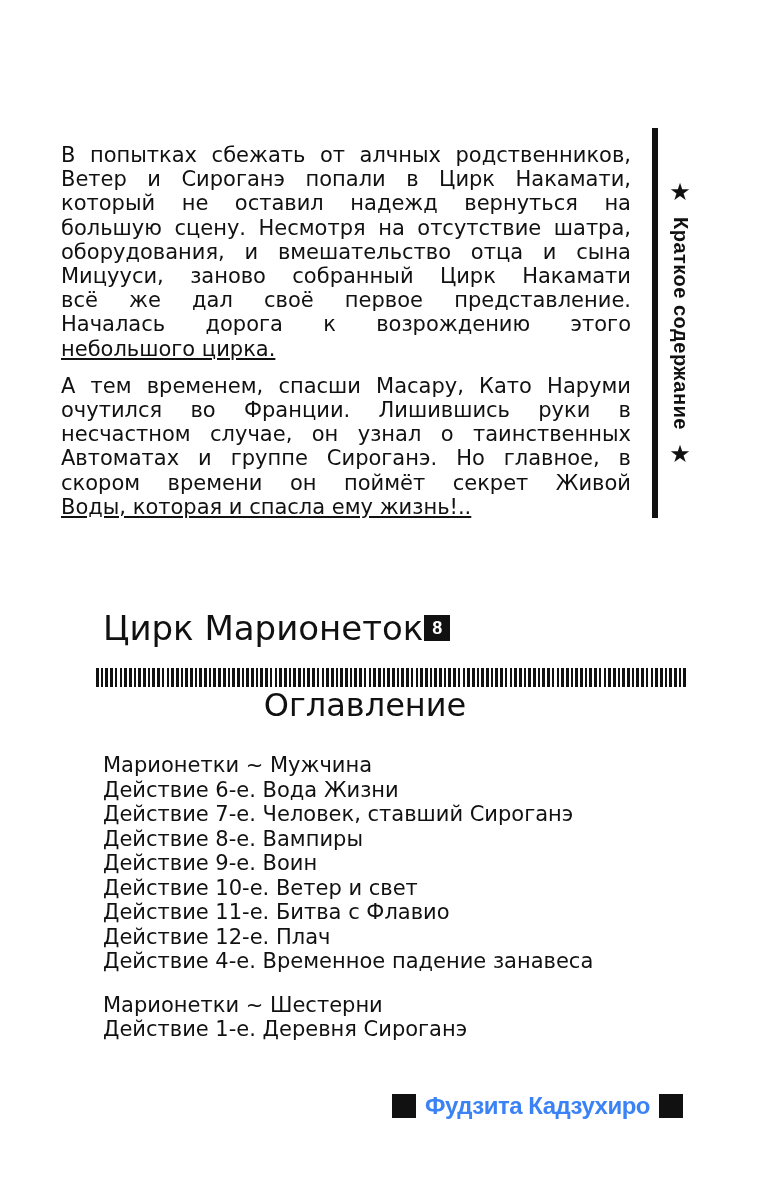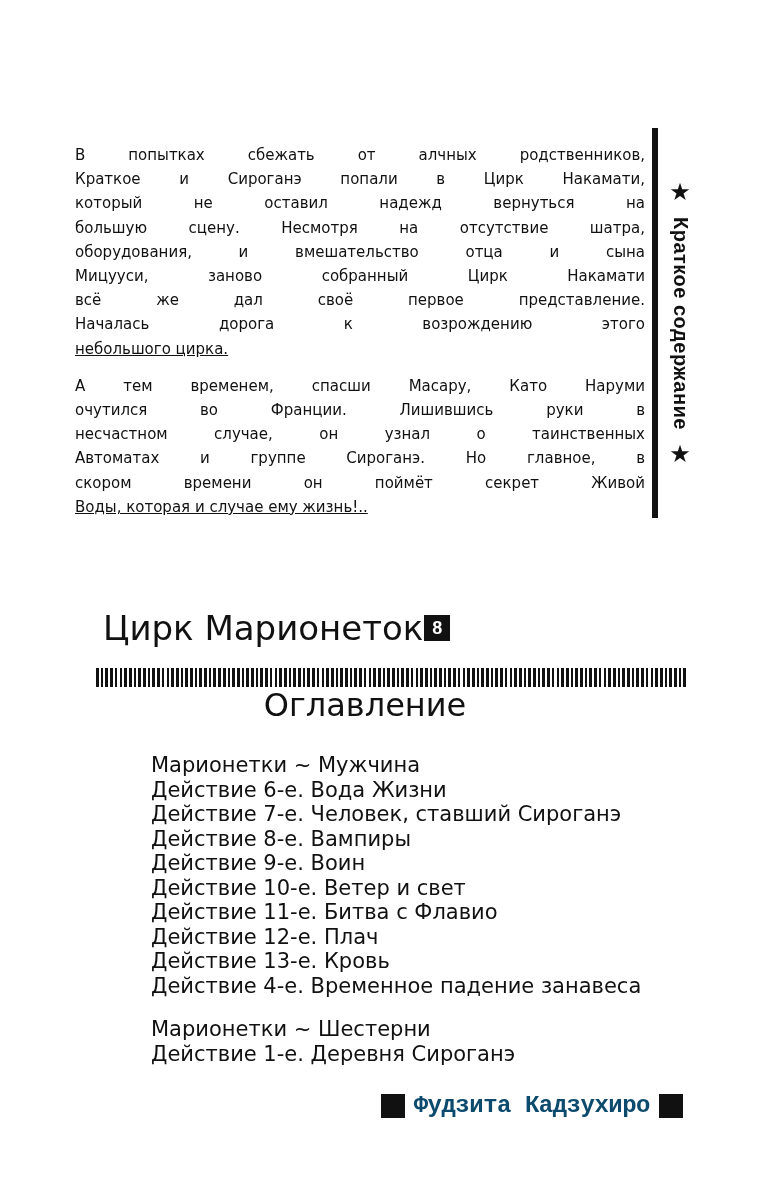--- a/index.html
+++ b/index.html
@@ -5,22 +5,22 @@
 <style>
   html,body { margin:0; padding:0; background:#ffffff; }
   .page {
     position:relative; width:762px; height:1200px;
     background:#ffffff; color:#111111; overflow:hidden;
     font-family:"DejaVu Sans", sans-serif;
   }
 
   
   .summary {
-    position:absolute; left:75px; top:143px; width:570px;
-    font-size:15px; line-height:24.2px;
+    position:absolute; left:61px; top:143px; width:570px;
+    font-size:21px; line-height:24.2px;
   }
   .summary .para + .para { margin-top:13px; }
   .line { text-align:justify; text-align-last:justify; white-space:normal; }
   .line.last { text-align-last:left;text-decoration:underline; }
 
   
   .vbar {
     position:absolute; left:652px; top:128px; width:6px; height:390px;
     background:#111111;
   }
@@ -54,57 +54,57 @@
     background:repeating-linear-gradient(90deg, #111111 0 2.6px, transparent 2.6px 4.7px);
   }
 
   
   .toc-heading {
     position:absolute; left:73px; top:686px; width:584px;
     text-align:center; font-size:32px;
   }
   .toc {
     position:absolute; left:103px; top:753px; width:570px;
-    font-size:21px; line-height:24.5px;margin-left:48px;
+    font-size:21px; line-height:24.5px;
   }
   .toc-section + .toc-section { margin-top:19px; }
 
   
   .footer {
     position:absolute; top:1092px; right:79px;
     display:flex; align-items:center; gap:9px;
-    font-family:Liberation Mono, monospace; font-weight:700;
-    font-size:24px; letter-spacing:-0.5px; color:#0c4a6e;
+    font-family:Liberation Sans, sans-serif; font-weight:700;
+    font-size:24px; letter-spacing:-0.5px; color:#3b82f6;
   }
   .fsq { width:24px; height:24px; background:#111111; }
 </style>
 </head>
 <body>
 
 <div class="page">
 
   <div class="summary" id="summary">
       <div class="para">
         <div class="line">В попытках сбежать от алчных родственников,</div>
-        <div class="line">Краткое и Сироганэ попали в Цирк Накамати,</div>
+        <div class="line">Ветер и Сироганэ попали в Цирк Накамати,</div>
         <div class="line">который не оставил надежд вернуться на</div>
         <div class="line">большую сцену. Несмотря на отсутствие шатра,</div>
         <div class="line">оборудования, и вмешательство отца и сына</div>
         <div class="line">Мицууси, заново собранный Цирк Накамати</div>
         <div class="line">всё же дал своё первое представление.</div>
         <div class="line">Началась дорога к возрождению этого</div>
         <div class="line last">небольшого цирка.</div>
       </div>
       <div class="para">
         <div class="line">А тем временем, спасши Масару, Като Наруми</div>
         <div class="line">очутился во Франции. Лишившись руки в</div>
         <div class="line">несчастном случае, он узнал о таинственных</div>
         <div class="line">Автоматах и группе Сироганэ. Но главное, в</div>
         <div class="line">скором времени он поймёт секрет Живой</div>
-        <div class="line last">Воды, которая и случае ему жизнь!..</div>
+        <div class="line last">Воды, которая и спасла ему жизнь!..</div>
       </div>
     </div>
 
   <div class="vbar"></div>
   <div class="sidebar">
     <span class="star">★</span>
     <span class="vlabel">Краткое содержание</span>
     <span class="star">★</span>
   </div>
 
@@ -120,21 +120,20 @@
   <div class="toc" id="toc">
       <div class="toc-section">
         <div>Марионетки ~ Мужчина</div>
         <div>Действие 6-е. Вода Жизни</div>
         <div>Действие 7-е. Человек, ставший Сироганэ</div>
         <div>Действие 8-е. Вампиры</div>
         <div>Действие 9-е. Воин</div>
         <div>Действие 10-е. Ветер и свет</div>
         <div>Действие 11-е. Битва с Флавио</div>
         <div>Действие 12-е. Плач</div>
-        <div>Действие 13-е. Кровь</div>
         <div>Действие 4-е. Временное падение занавеса</div>
       </div>
       <div class="toc-section">
         <div>Марионетки ~ Шестерни</div>
         <div>Действие 1-е. Деревня Сироганэ</div>
       </div>
     </div>
 
   <div class="footer">
     <span class="fsq"></span>

